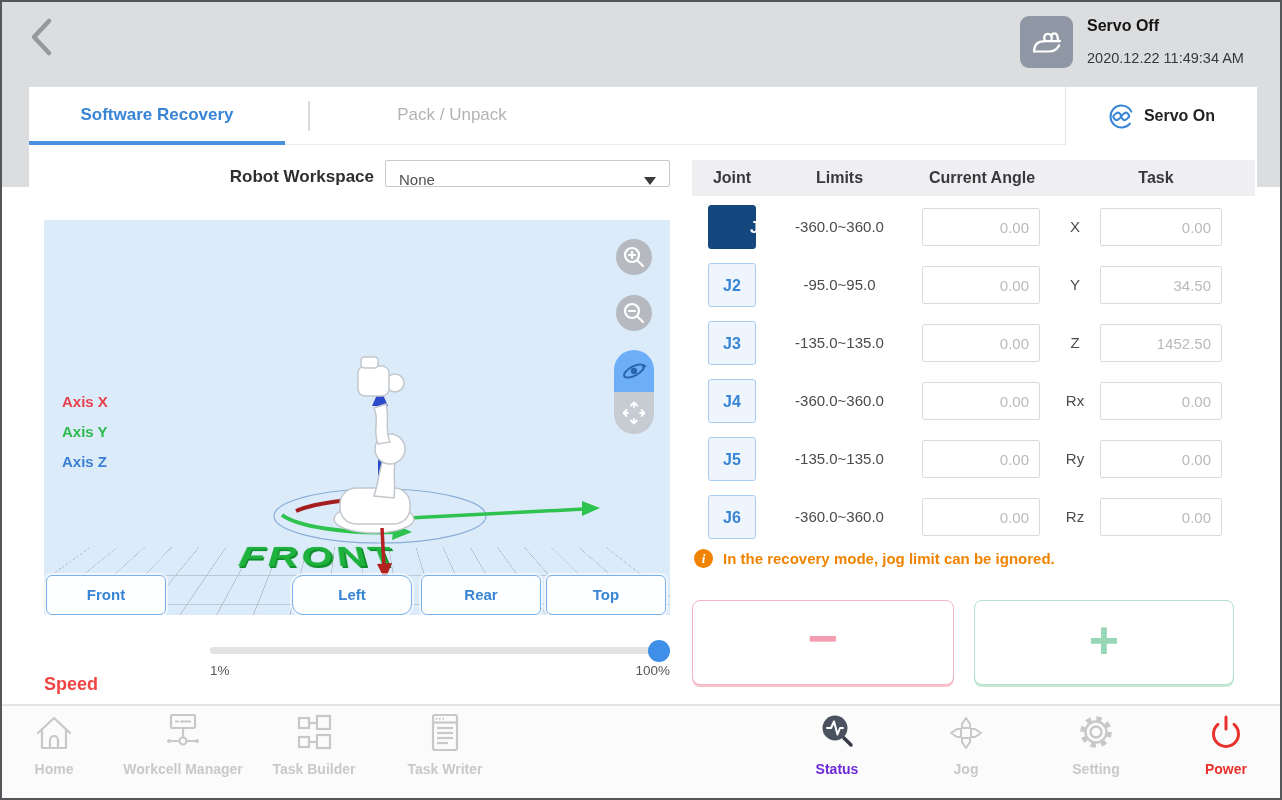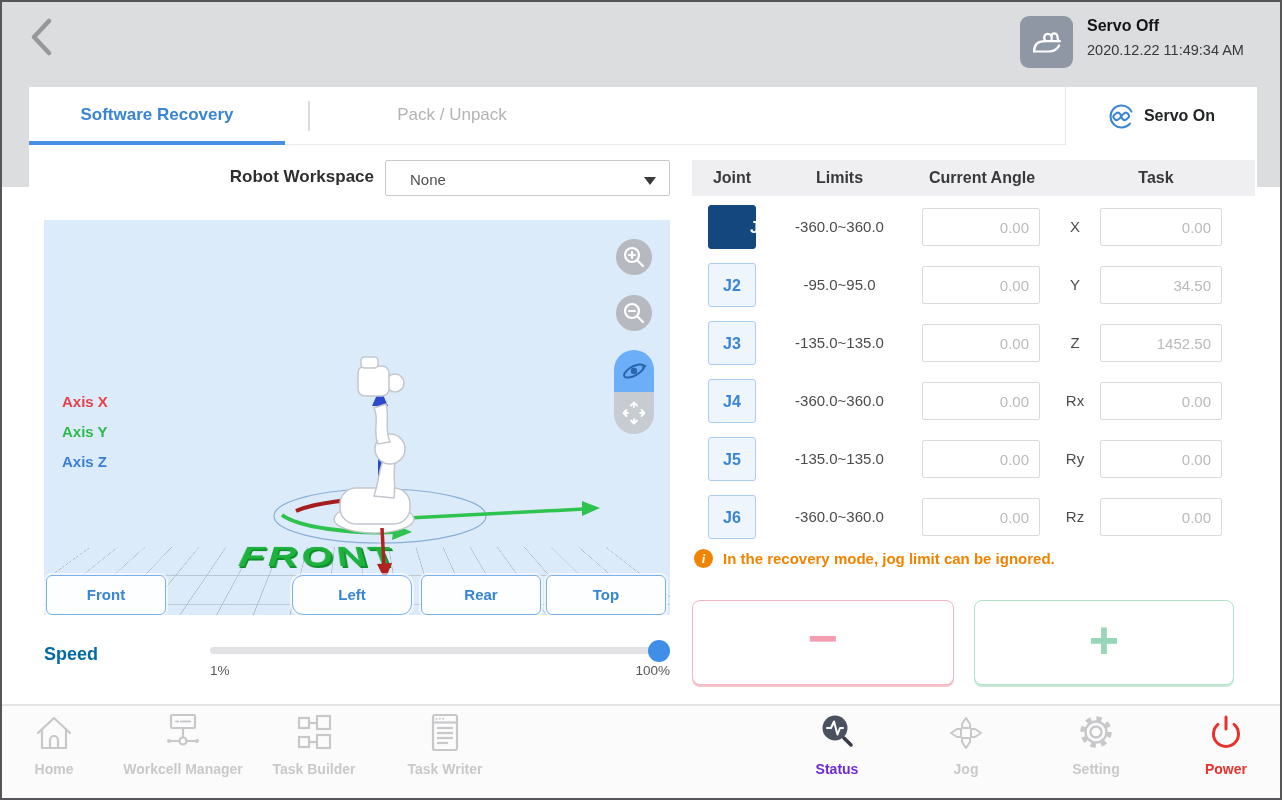--- a/index.html
+++ b/index.html
@@ -7,54 +7,54 @@
   .page{position:relative;width:1282px;height:800px;background:#fff;border:2px solid #55565a;overflow:hidden;margin:0 auto;}
   .abs{position:absolute;}
 
   
   .topbar{left:0;top:0;width:100%;height:85px;background:var(--header-gray);}
   .sideband{top:85px;width:27px;height:100px;background:var(--header-gray);}
   .back{left:24px;top:12px;width:34px;height:46px;cursor:pointer;}
   .servo-box{left:1018px;top:14px;width:53px;height:52px;border-radius:9px;background:#8e97a3;display:flex;align-items:center;justify-content:center;}
   .servo-txt{left:1085px;top:15px;}
   .servo-status{font-size:16px;font-weight:bold;color:#141415;}
-  .servo-date{font-size:14.5px;color:#37383a;margin-top:7px;}
+  .servo-date{font-size:14.5px;color:#37383a;margin-top:15px;}
 
   
   .tabrow{left:27px;top:85px;width:1228px;height:58px;background:#fff;border-bottom:1px solid #ececee;}
   .tab{top:84px;height:58px;line-height:58px;text-align:center;font-size:17px;cursor:pointer;}
   .tab.active{left:27px;width:256px;color:var(--accent);font-weight:bold;}
   .tab.inactive{left:320px;width:260px;color:#b2b3b5;}
   .tab-underline{left:27px;top:139px;width:256px;height:4px;background:var(--accent-underline);}
   .tab-sep{left:306px;top:99px;width:2px;height:30px;background:#dcdcde;}
   .tab-divider{left:1063px;top:85px;width:1px;height:58px;background:#e4e4e6;}
   .servo-on{left:1064px;top:85px;width:191px;height:58px;display:flex;align-items:center;justify-content:center;gap:9px;background:#fff;cursor:pointer;}
   .servo-on-label{font-size:16px;font-weight:bold;color:#222325;}
 
   
   .ws-label{left:204px;top:165px;width:168px;text-align:right;font-size:17px;font-weight:bold;color:#2e2e30;}
-  .ws-select{left:383px;top:158px;width:285px;height:36px;background:#fff;border:1px solid #c9c9cb;border-radius:2px;font-size:15px;color:#4f5052;line-height:37px;padding-left:24px;cursor:pointer;}
+  .ws-select{left:383px;top:158px;width:285px;height:27px;background:#fff;border:1px solid #c9c9cb;border-radius:2px;font-size:15px;color:#4f5052;line-height:37px;padding-left:13px;cursor:pointer;}
   .ws-caret{right:13px;top:16px;width:0;height:0;border-left:6px solid transparent;border-right:6px solid transparent;border-top:8px solid #3a3a3c;}
 
   
   .viewport{left:42px;top:218px;width:626px;height:395px;background:var(--viewport-bg);overflow:hidden;}
   .floor{position:absolute;left:-120px;bottom:-52px;width:866px;height:330px;
     background-image:repeating-linear-gradient(0deg,#97a2ac 0 1px,transparent 1px 44px),
                      repeating-linear-gradient(90deg,#97a2ac 0 1px,transparent 1px 44px);
     transform-origin:50% 100%;transform:perspective(430px) rotateX(54deg);opacity:.75;}
   .axis-lab{left:18px;font-size:15px;font-weight:bold;}
   .front-label{left:110px;top:302px;width:330px;text-align:center;font-size:45px;font-weight:800;letter-spacing:4px;color:var(--front-green);text-shadow:2px 3px 0 #0e8f2b;transform-origin:50% 100%;transform:perspective(150px) rotateX(40deg);}
   .vbtn-circle{left:572px;width:36px;height:36px;border-radius:50%;background:#b6bac0;display:flex;align-items:center;justify-content:center;cursor:pointer;}
   .pill{left:570px;top:130px;width:40px;height:84px;}
   .pill-top{width:40px;height:42px;background:#6caef7;border-radius:20px 20px 0 0;display:flex;align-items:center;justify-content:center;cursor:pointer;}
   .pill-bottom{width:40px;height:42px;background:#c7cbd2;border-radius:0 0 20px 20px;display:flex;align-items:center;justify-content:center;cursor:pointer;}
   .viewbtn{top:573px;width:120px;height:40px;background:#fdfeff;border:1.5px solid #79b0e8;border-radius:6px;color:var(--accent);font-size:15px;font-weight:bold;text-align:center;line-height:37px;cursor:pointer;box-shadow:0 0 0 2px rgba(255,255,255,.6);}
 
   
-  .speed-label{left:42px;top:642px;font-size:18px;font-weight:bold;color:#0369a1;}
+  .speed-label{left:42px;top:672px;font-size:18px;font-weight:bold;color:#ef4444;}
   .speed-track{left:208px;top:645px;width:460px;height:7px;background:#e2e2e4;border-radius:4px;cursor:pointer;}
   .speed-thumb{left:646px;top:638px;width:22px;height:22px;border-radius:50%;background:var(--slider-blue);cursor:pointer;}
   .speed-min{left:208px;top:661px;font-size:13.5px;color:#55565a;}
   .speed-max{left:620px;top:661px;width:48px;text-align:right;font-size:13.5px;color:#55565a;}
 
   
   .jt-header{left:690px;top:158px;width:563px;height:36px;background:#efeff1;}
   .jt-h{top:158px;height:36px;line-height:36px;text-align:center;font-size:16px;font-weight:bold;color:#38393b;}
   .jrow{position:absolute;left:0;width:1282px;height:44px;}
   .jbtn{position:absolute;left:706px;top:0;width:48px;height:44px;line-height:44px;text-align:center;font-size:16px;font-weight:bold;border-radius:3px;background:var(--joint-bg);border:1px solid var(--joint-border);color:var(--accent);cursor:pointer;}

